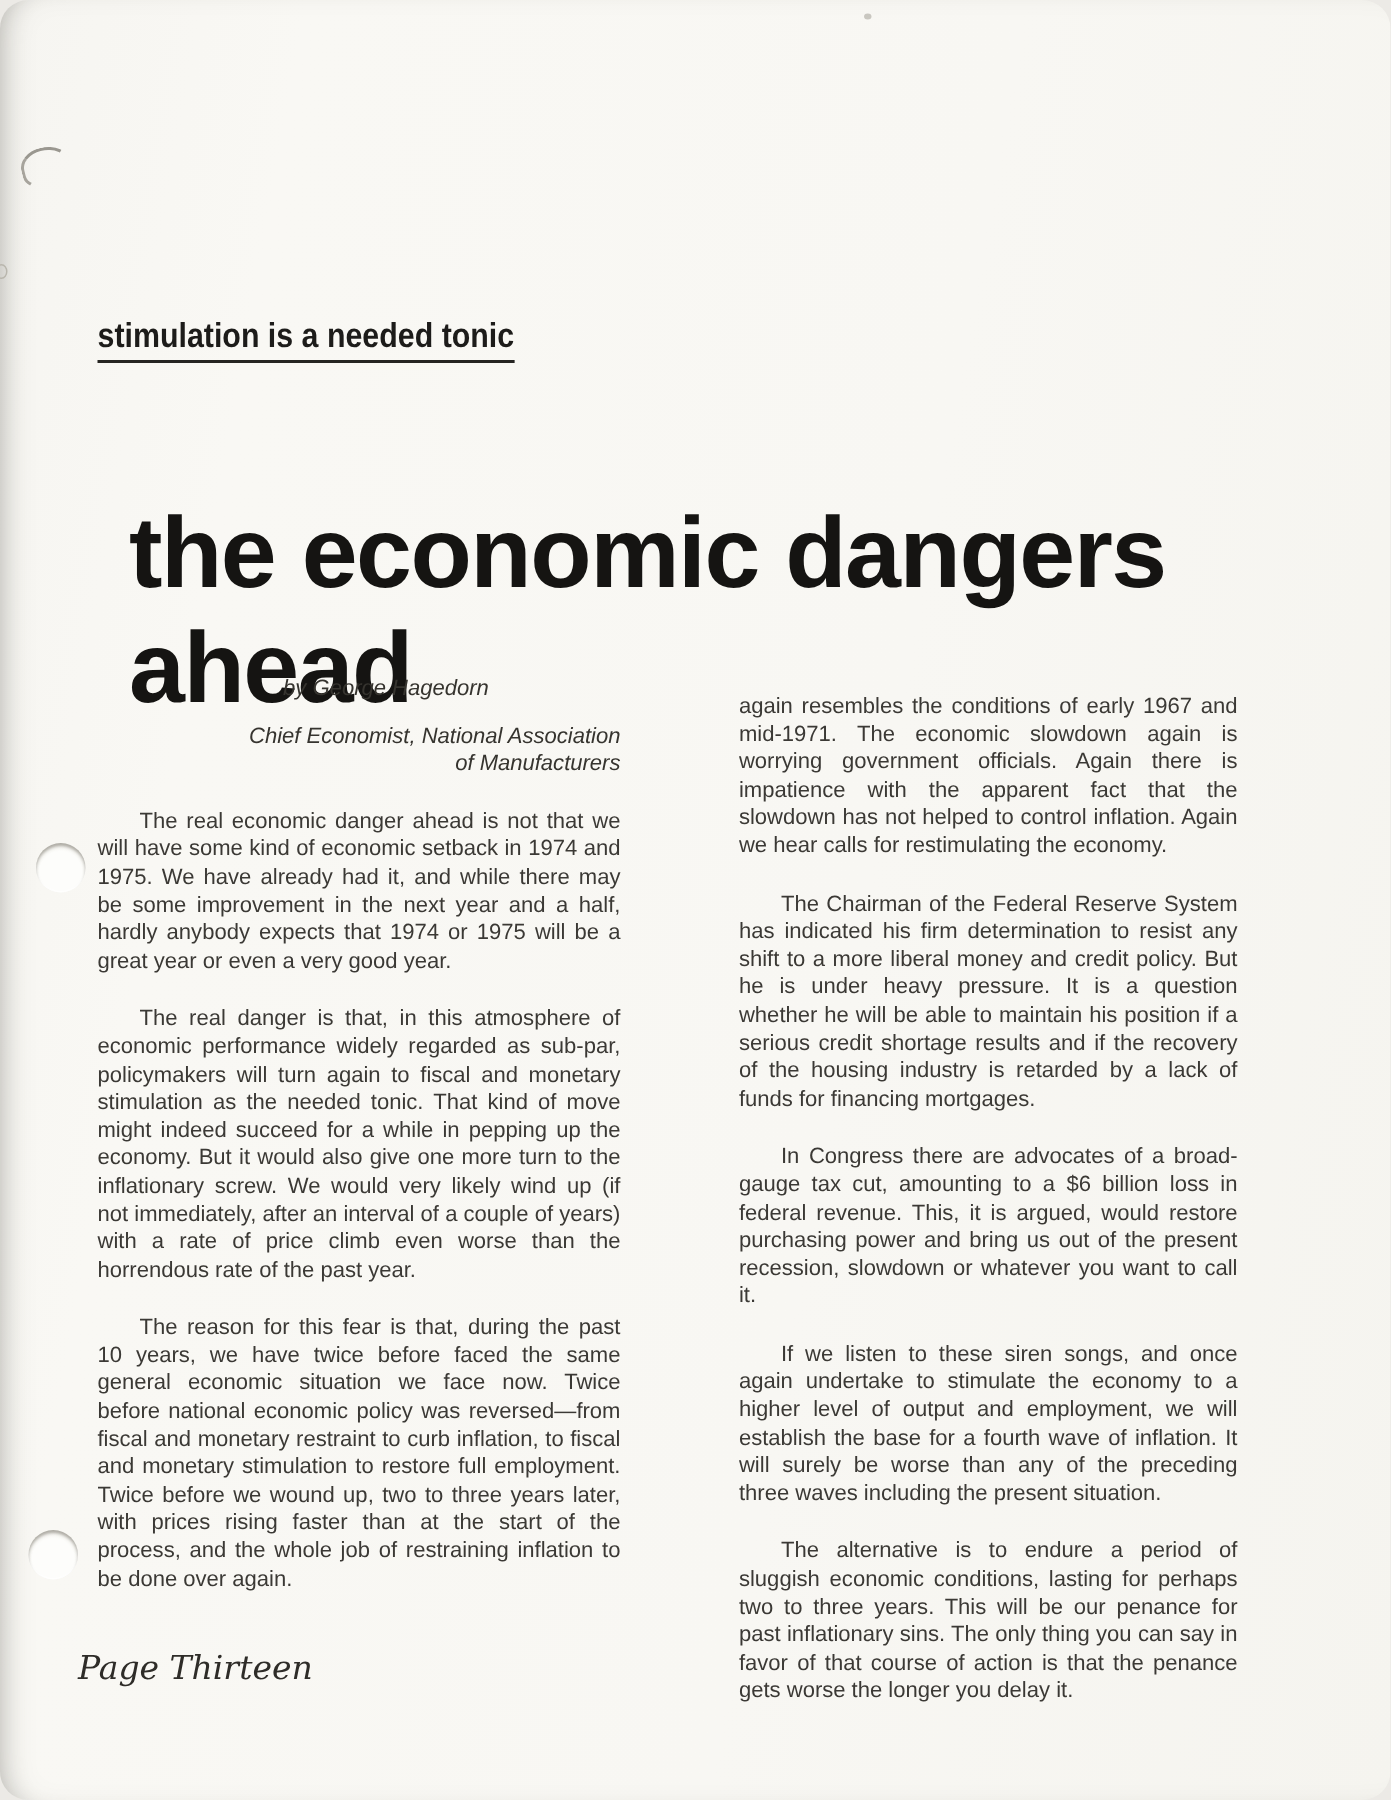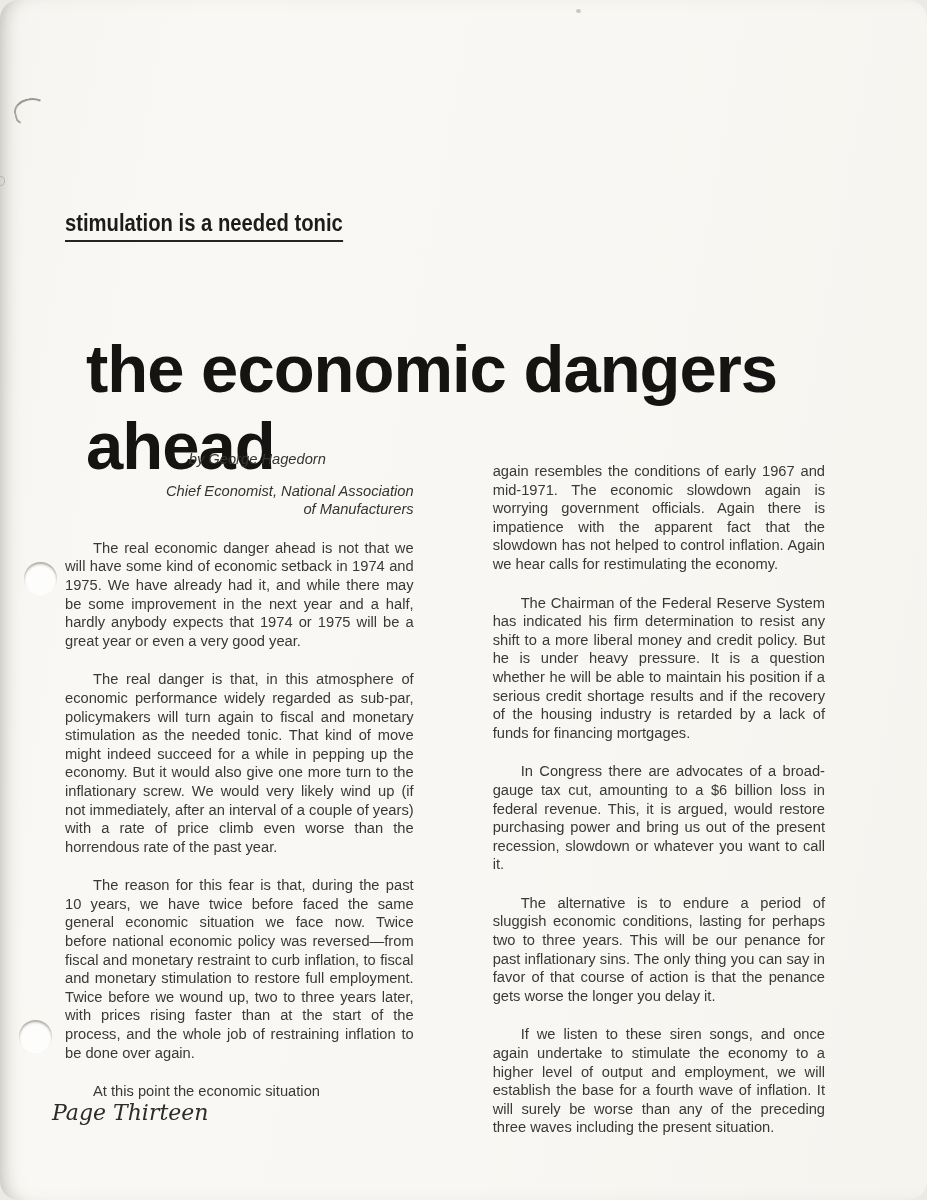--- a/index.html
+++ b/index.html
@@ -121,29 +121,28 @@
   <h1 class="headline">the economic dangers ahead</h1>
 
   <div class="columns">
     <div class="col col-left">
       <div class="byline">by George Hagedorn</div>
       <div class="affiliation">Chief Economist, National Association of Manufacturers</div>
       <div class="body-start">
           <p class="body-para indent">The real economic danger ahead is not that we will have some kind of economic setback in 1974 and 1975. We have already had it, and while there may be some improvement in the next year and a half, hardly anybody expects that 1974 or 1975 will be a great year or even a very good year.</p>
           <p class="body-para indent">The real danger is that, in this atmosphere of economic performance widely regarded as sub-par, policymakers will turn again to fiscal and monetary stimulation as the needed tonic. That kind of move might indeed succeed for a while in pepping up the economy. But it would also give one more turn to the inflationary screw. We would very likely wind up (if not immediately, after an interval of a couple of years) with a rate of price climb even worse than the horrendous rate of the past year.</p>
           <p class="body-para indent">The reason for this fear is that, during the past 10 years, we have twice before faced the same general economic situation we face now. Twice before national economic policy was reversed—from fiscal and monetary restraint to curb inflation, to fiscal and monetary stimulation to restore full employment. Twice before we wound up, two to three years later, with prices rising faster than at the start of the process, and the whole job of restraining inflation to be done over again.</p>
-          <p class="body-para indent">At this point the economic situation</p>
         </div>
     </div>
     <div class="col col-right">
       <div>
           <p class="body-para">again resembles the conditions of early 1967 and mid-1971. The economic slowdown again is worrying government officials. Again there is impatience with the apparent fact that the slowdown has not helped to control inflation. Again we hear calls for restimulating the economy.</p>
           <p class="body-para indent">The Chairman of the Federal Reserve System has indicated his firm determination to resist any shift to a more liberal money and credit policy. But he is under heavy pressure. It is a question whether he will be able to maintain his position if a serious credit shortage results and if the recovery of the housing industry is retarded by a lack of funds for financing mortgages.</p>
           <p class="body-para indent">In Congress there are advocates of a broad-gauge tax cut, amounting to a $6 billion loss in federal revenue. This, it is argued, would restore purchasing power and bring us out of the present recession, slowdown or whatever you want to call it.</p>
+          <p class="body-para indent">If we listen to these siren songs, and once again undertake to stimulate the economy to a higher level of output and employment, we will establish the base for a fourth wave of inflation. It will surely be worse than any of the preceding three waves including the present situation.</p>
           <p class="body-para indent">The alternative is to endure a period of sluggish economic conditions, lasting for perhaps two to three years. This will be our penance for past inflationary sins. The only thing you can say in favor of that course of action is that the penance gets worse the longer you delay it.</p>
-          <p class="body-para indent">If we listen to these siren songs, and once again undertake to stimulate the economy to a higher level of output and employment, we will establish the base for a fourth wave of inflation. It will surely be worse than any of the preceding three waves including the present situation.</p>
         </div>
     </div>
   </div>
 
   <div class="footer">Page Thirteen</div>
 
 </div>
 
 </body></html>

